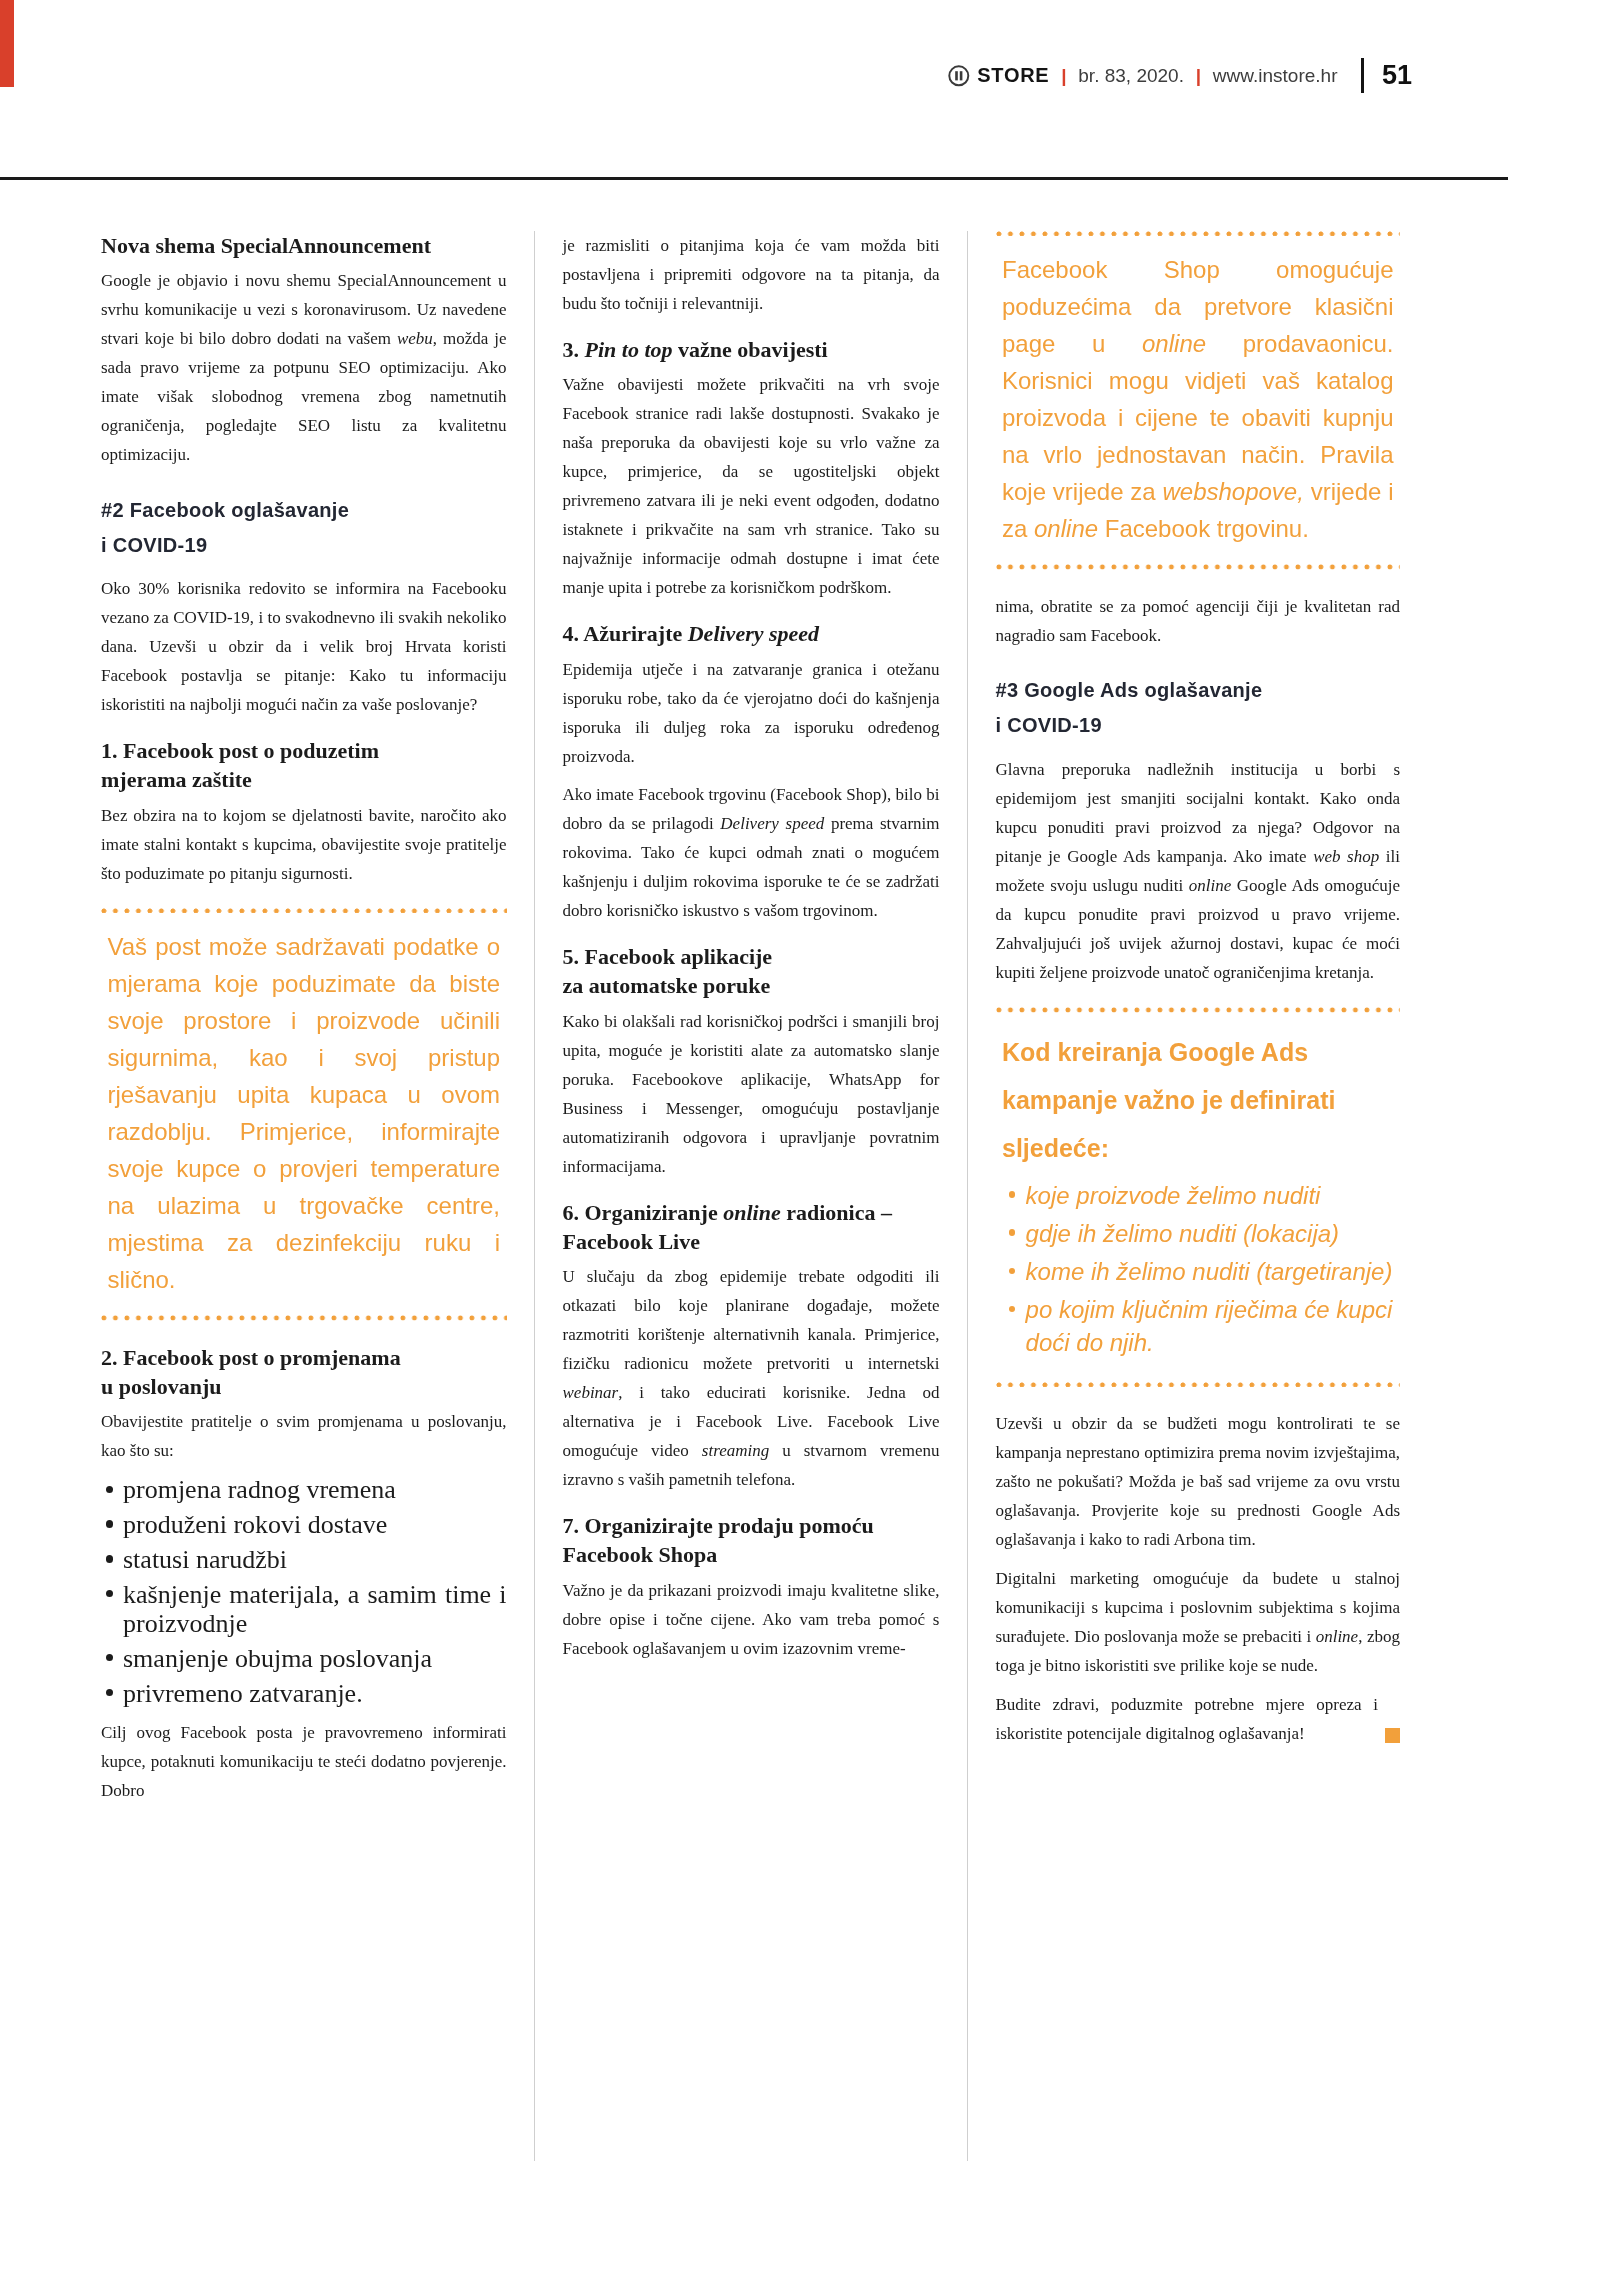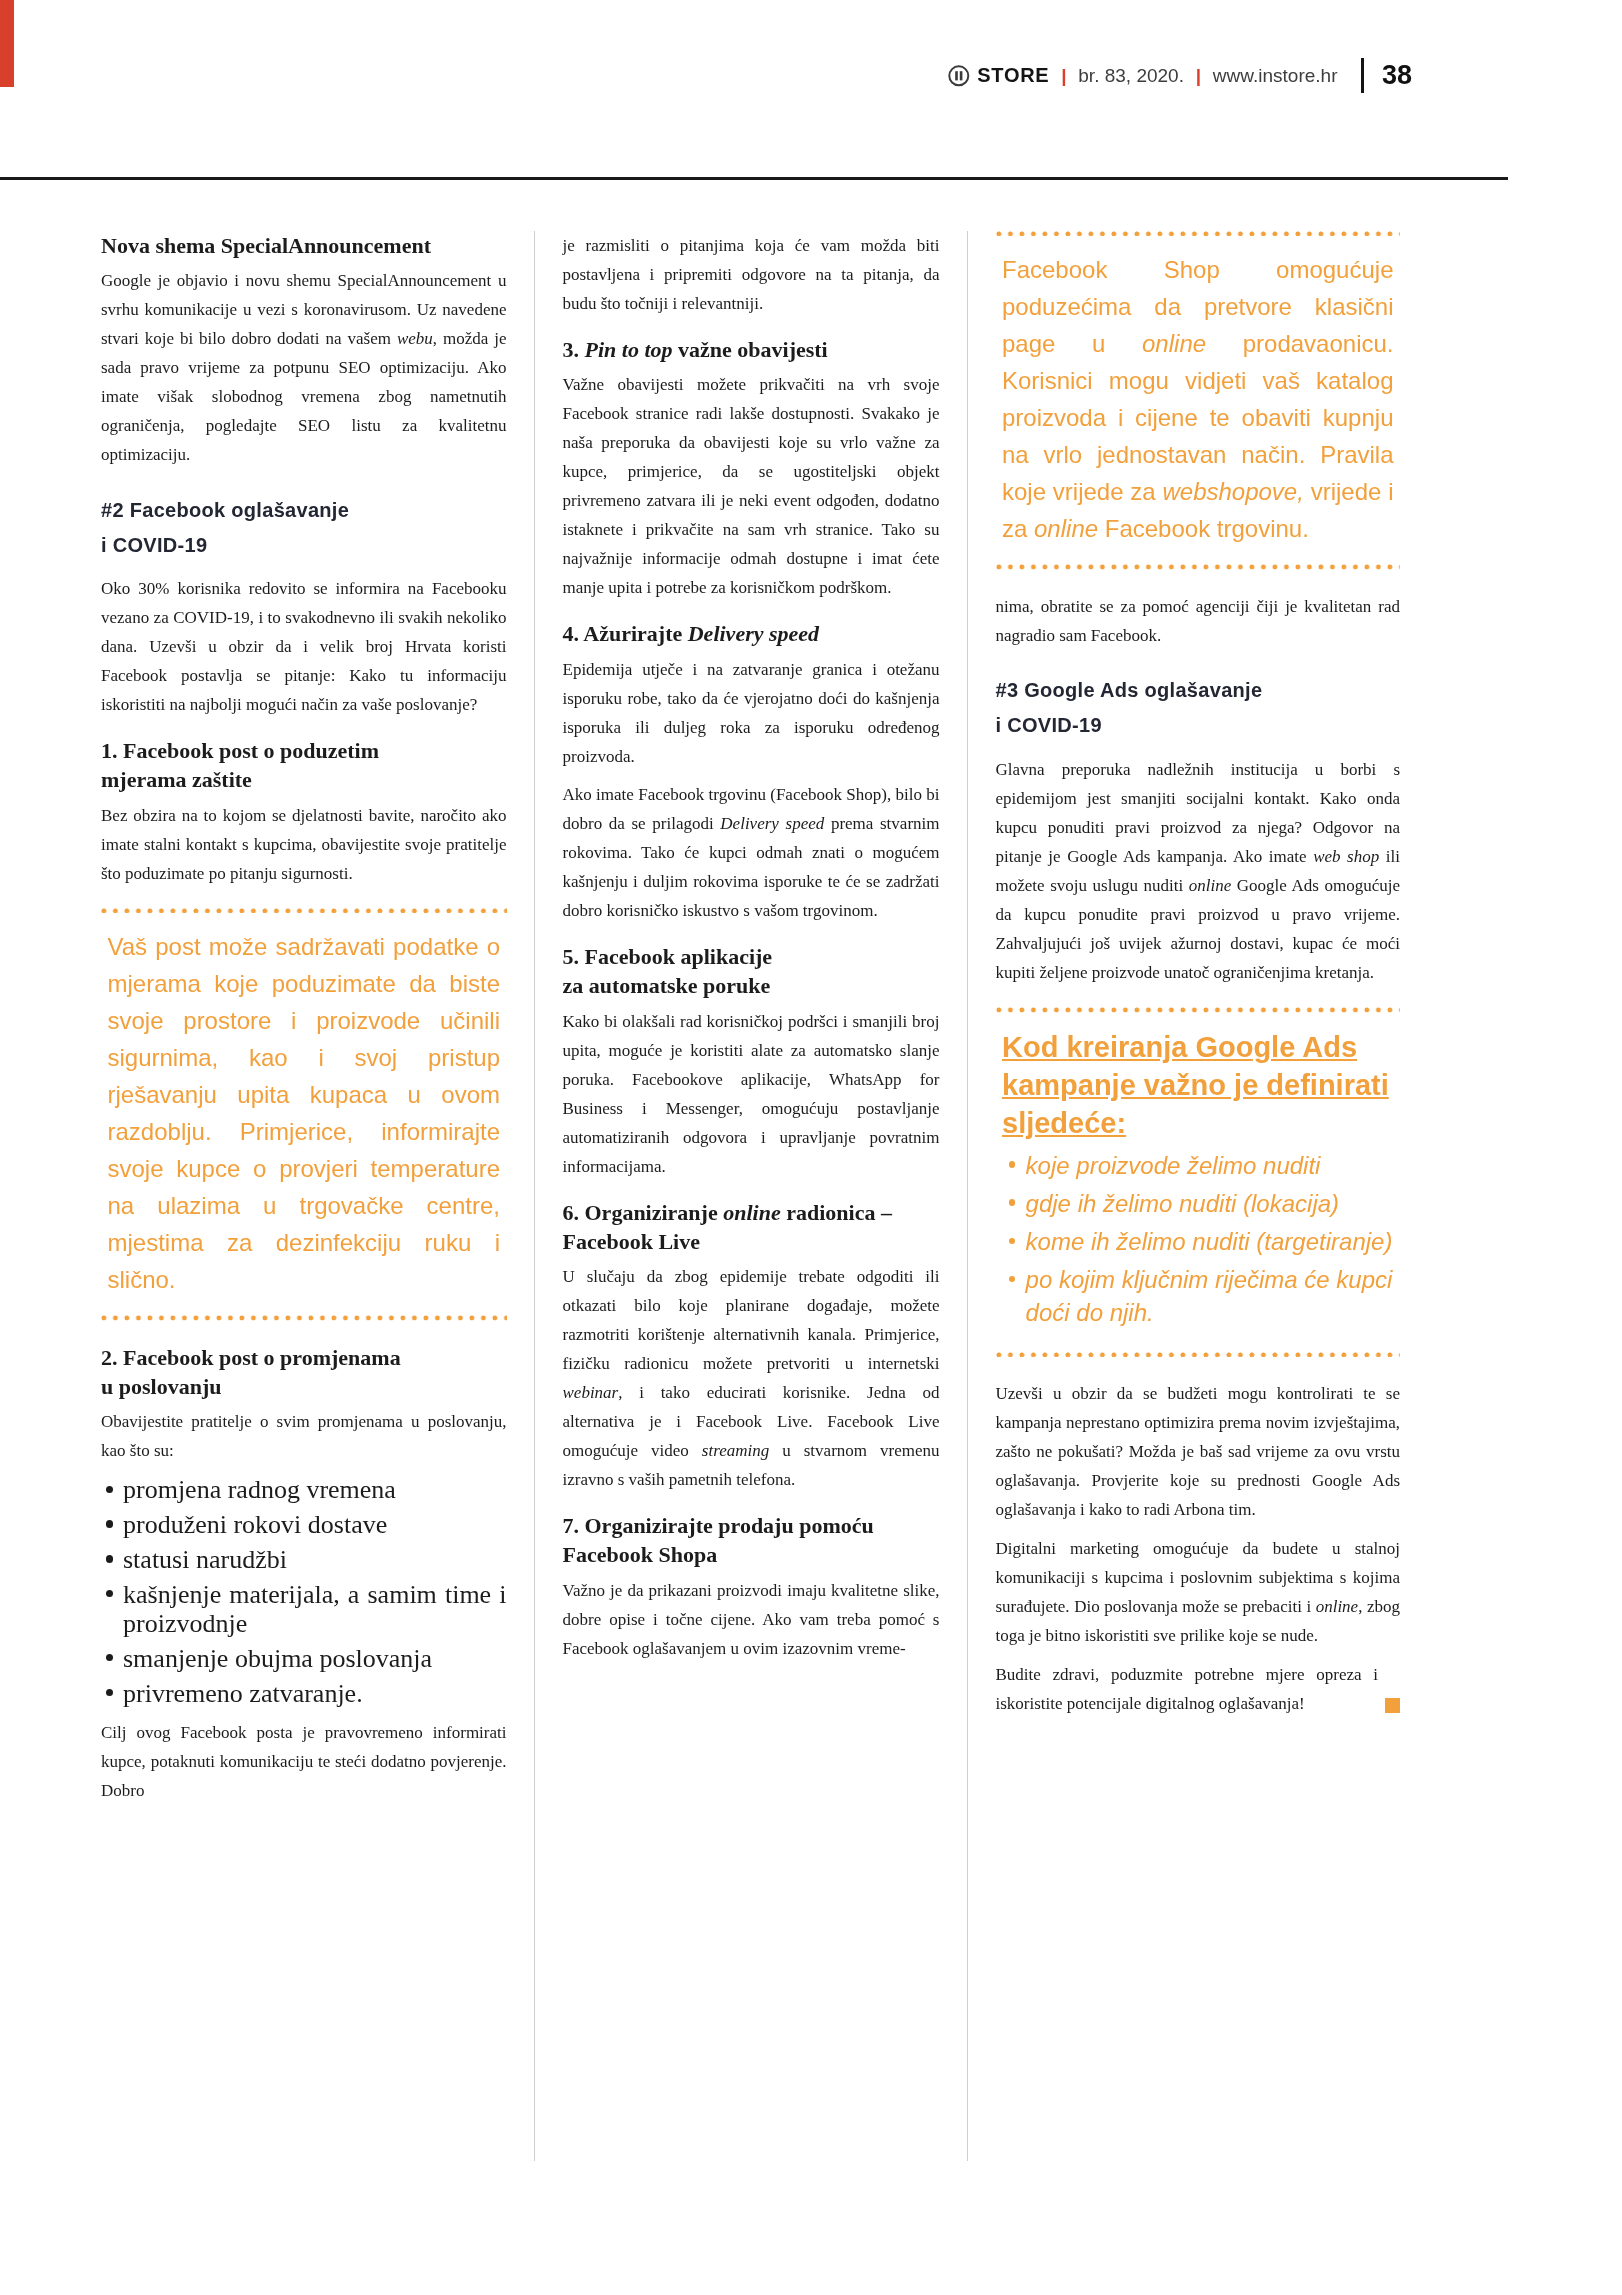--- a/index.html
+++ b/index.html
@@ -78,23 +78,22 @@
     background-image:radial-gradient(circle at 2.9px 2.9px, var(--orange) 2.2px, transparent 2.7px);
     background-size:11.5px 5.9px; background-repeat:repeat-x;
   }
   .callout-text {
     font-family:"Liberation Sans", sans-serif;
     font-size:24px; line-height:37px; color:var(--orange);
     text-align:justify; padding:14.4px 6.5px 17px;
   }
   .callout-heading {
     font-family:"Liberation Sans", sans-serif; font-weight:bold;
-    font-size:29px; line-height:38px; color:var(--orange);
+    font-size:25px; line-height:48px; color:var(--orange);
     padding:15.7px 6.5px 5.2px;
-    text-decoration:underline;
   }
   .callout-bullets { list-style:none; padding:1.3px 6.5px 17px; }
   .callout-bullets li {
     font-family:"Liberation Sans", sans-serif;
     font-size:24px; line-height:33px; color:var(--orange);
     padding-left:23.6px; position:relative; margin-bottom:5.2px;font-style:italic;
   }
   .callout-bullets li::before {
     content:""; position:absolute; left:6.5px; top:12.4px;
     width:6.5px; height:6.5px; border-radius:50%; background:var(--orange);
@@ -117,21 +116,21 @@
         <rect x="12.5" y="11" width="4" height="14" fill="#3a3a3a"></rect>
         <rect x="19.5" y="11" width="4" height="14" fill="#3a3a3a"></rect>
       </svg>
     </span>
     <span class="brand">STORE</span>
     <span class="sep">|</span>
     <span class="issue">br. 83, 2020.</span>
     <span class="sep">|</span>
     <span class="url">www.instore.hr</span>
     <span class="vline"></span>
-    <span class="pageno">38</span>
+    <span class="pageno">51</span>
   </header>
 
   <div class="rule"></div>
 
   <main class="columns">
     <section class="col">
         <h3 class="h-serif"><span>Nova shema SpecialAnnouncement</span></h3>
         <p class="body-p"><span>Google je objavio i novu shemu SpecialAnnouncement u svrhu komunikacije u vezi s koronavirusom. Uz navedene stvari koje bi bilo dobro dodati na vašem </span><span class="it">webu</span><span>, možda je sada pravo vrijeme za potpunu SEO optimizaciju. Ako imate višak slobodnog vremena zbog nametnutih ograničenja, pogledajte SEO listu za kvalitetnu optimizaciju.</span></p>
         <h2 class="h-sans">
           <div class="h-sans-line">#2 Facebook oglašavanje</div>

